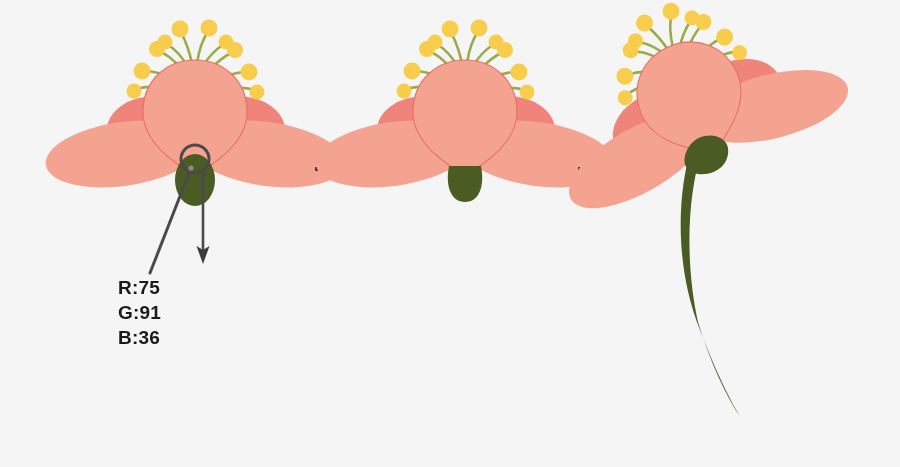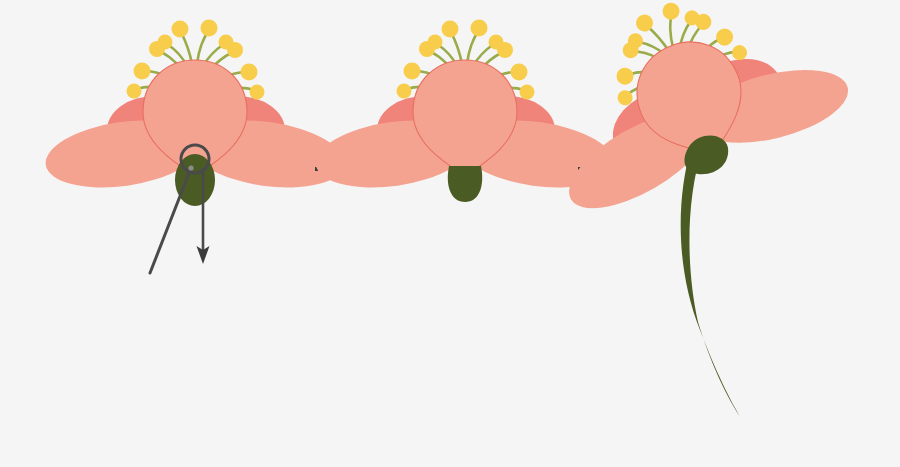--- a/index.html
+++ b/index.html
@@ -152,14 +152,19 @@
         <use href="#flower-head"></use>
       </g>
 
       <path d="M 690 145
                C 680 160 684 172 698 174
                C 716 176 730 164 728 148
                C 726 134 702 130 690 145 Z" fill="#4b5b24"></path>
     </g>
   </svg>
 
+  <div class="rgb-label" style="color: rgb(26, 26, 26);">
+    <span class="rgb-line">R:75</span>
+    <span class="rgb-line">G:91</span>
+    <span class="rgb-line">B:36</span>
+  </div>
 
 </div>
 
 </body></html>

